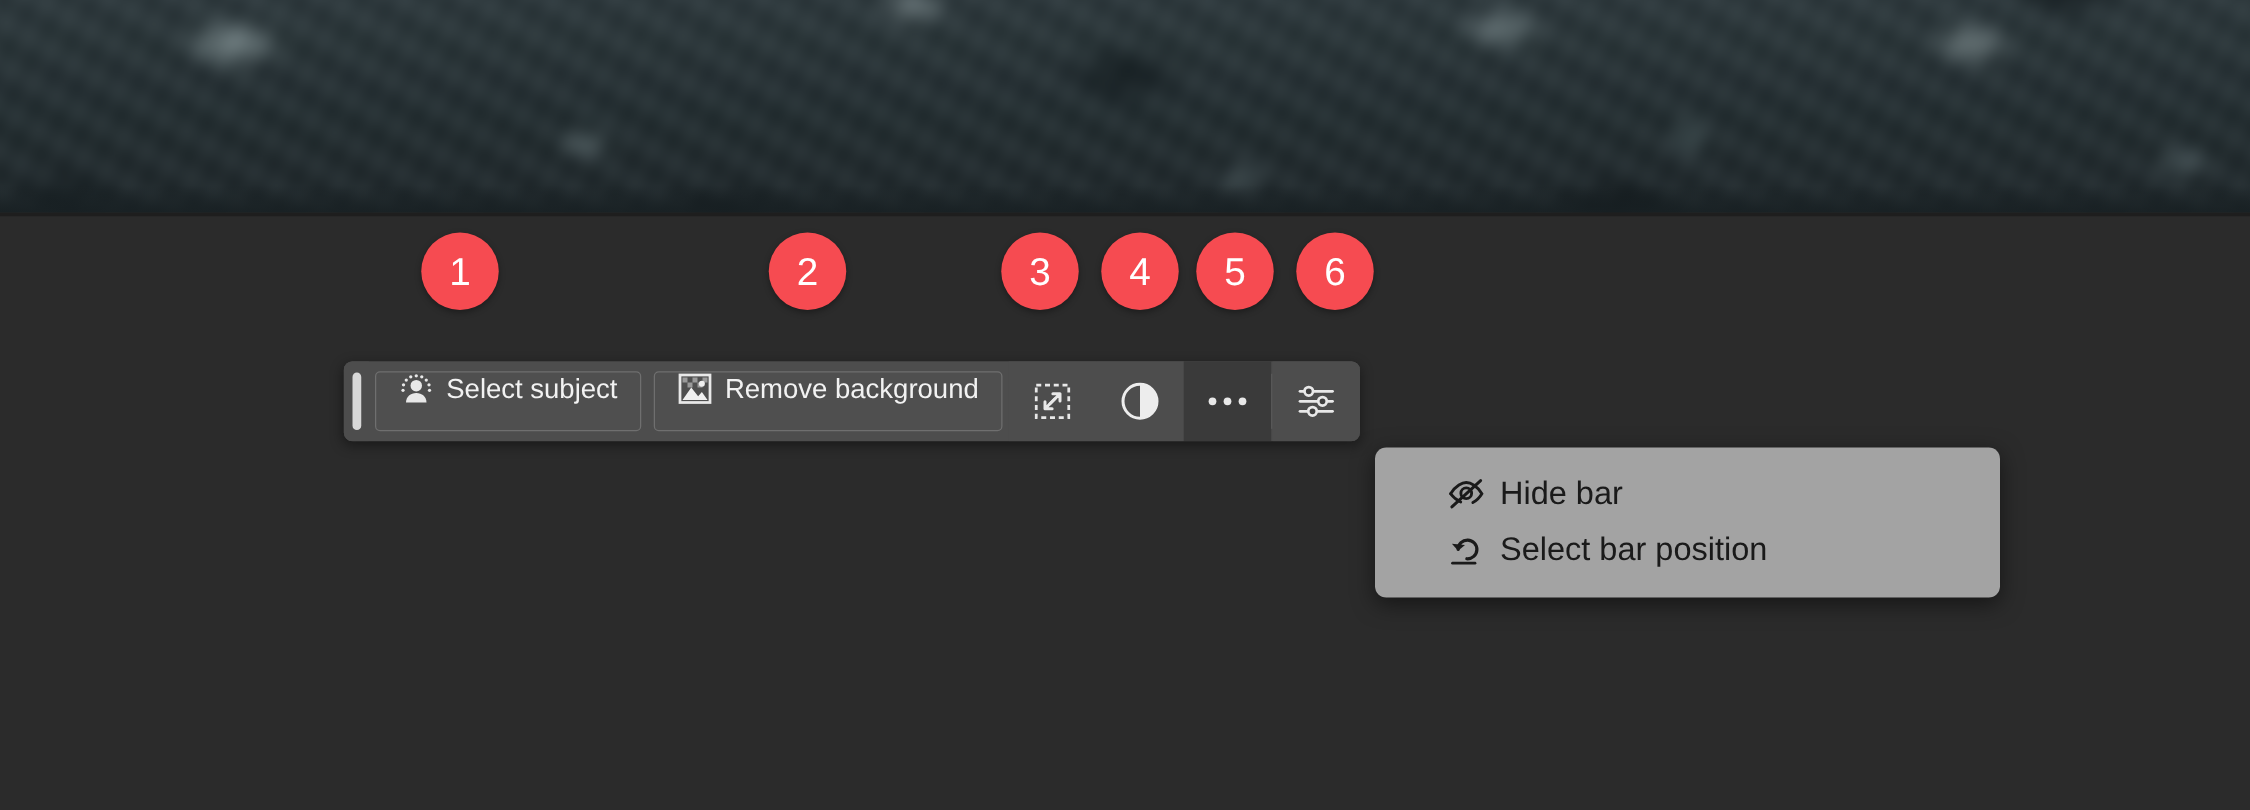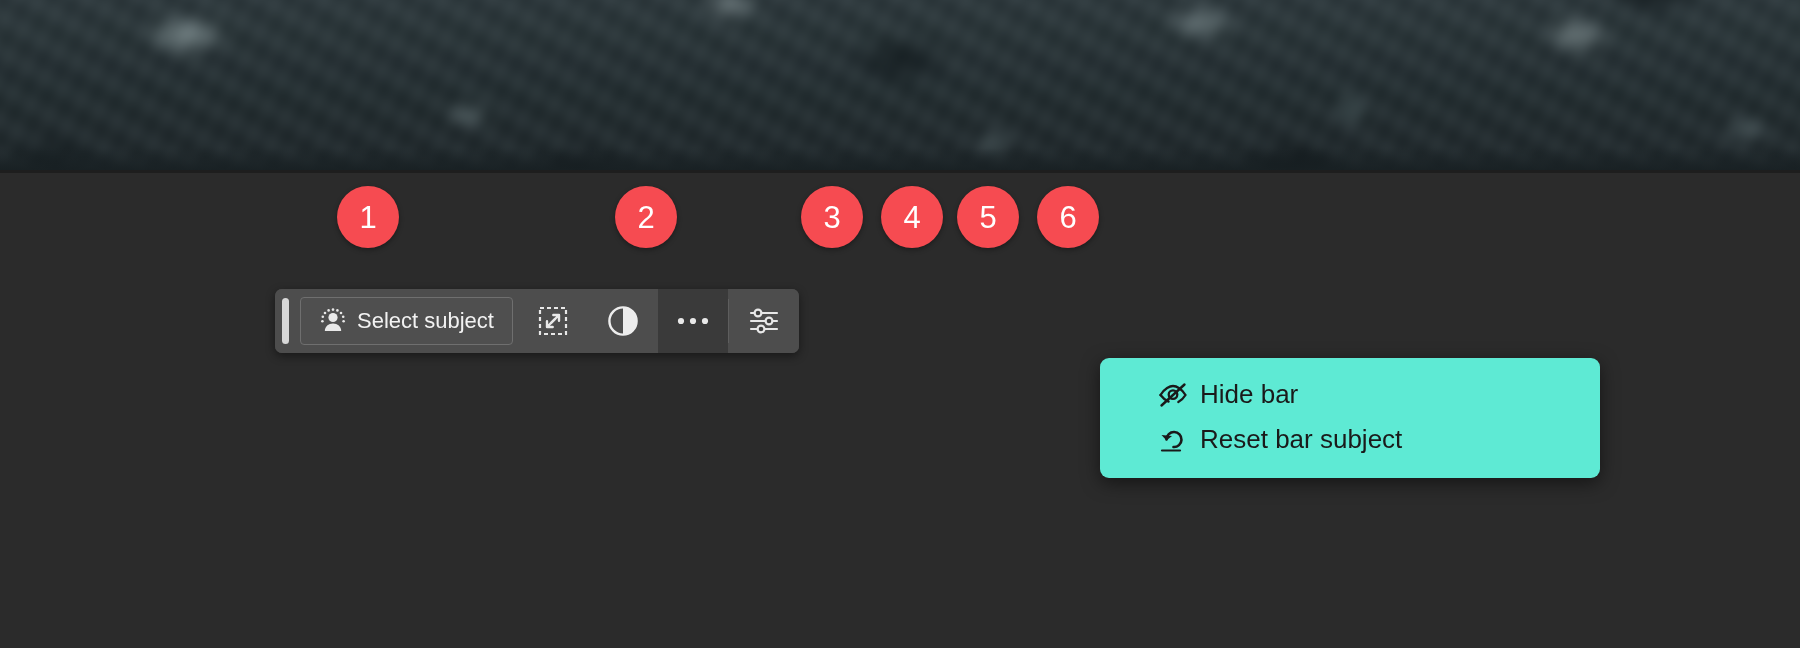--- a/index.html
+++ b/index.html
@@ -77,21 +77,21 @@
     display: flex; align-items: center; justify-content: center;
     background: #4d4d4d;
     cursor: grab;
   }
   .drag-handle .pill {
     width: 7px; height: 46px; border-radius: 4px;
     background: #d8d8d8;
   }
 
   .tb-btn {
-    display: flex; align-items: center; gap: 10px;
+    display: flex; align-items: flex-start; gap: 10px;
     height: 48px;
     align-self: center;
     padding: 0 18px;
     color: #f2f2f2;
     font-size: 22px;
     background: #4f4f4f;
     border: 1px solid #6f6f6f;
     border-radius: 4px;
     margin: 0 5px;
     white-space: nowrap;
@@ -123,21 +123,21 @@
     box-shadow: 0 2px 5px rgba(0,0,0,.35);
     user-select: none;
   }
 
   
   #menu {
     position: absolute;
     left: 1100px; top: 358px;
     width: 500px;
     padding: 14px 0 16px 0;
-    background: #5eead4;
+    background: #a3a3a3;
     border-radius: 9px;
     box-shadow: 0 5px 18px rgba(0,0,0,.5);
   }
   .menu-item {
     display: flex; align-items: center;
     height: 45px;
     padding: 0 18px;
     color: #1a1a1a;
     font-size: 26px;
     cursor: pointer;
@@ -185,20 +185,37 @@
               <circle cx="9.6" cy="3.4" r="1.3"></circle>
             <circle cx="6" cy="6" r="1.3"></circle>
               <circle cx="3.8" cy="9.8" r="1.3"></circle>
             <circle cx="3.4" cy="14.2" r="1.3"></circle>
           </g>
         </svg>
       </span>
       <span>Select subject</span>
     </div>
 
+    <div class="tb-btn">
+      <span>
+        <svg width="28" height="26" viewBox="0 0 28 26">
+          <rect x="2" y="2" width="24" height="22" fill="none" stroke="#e8e8e8" stroke-width="2.2"></rect>
+          <g fill="#9a9a9a">
+            <rect x="4" y="4" width="4" height="4"></rect>
+              <rect x="12" y="4" width="4" height="4"></rect>
+            <rect x="20" y="4" width="4" height="4"></rect>
+              <rect x="8" y="8" width="4" height="4"></rect>
+            <rect x="16" y="8" width="4" height="4"></rect>
+          </g>
+          <circle cx="19.5" cy="9" r="2.4" fill="#f0f0f0"></circle>
+          <path d="M4 22 L11 12 L16.5 19 L19.5 15.5 L24 22 Z" fill="#f0f0f0"></path>
+        </svg>
+      </span>
+      <span>Remove background</span>
+    </div>
 
     <div class="tb-icon-btn">
       <span>
         <svg width="30" height="30" viewBox="0 0 30 30">
           <rect x="2" y="2" width="26" height="26" fill="none" stroke="#e8e8e8" stroke-width="2.2" stroke-dasharray="4 3"></rect>
           <path d="M21 9 L13 17 M21 9 L15.3 9 M21 9 L21 14.7" fill="none" stroke="#e8e8e8" stroke-width="2.4" stroke-linecap="round"></path>
           <path d="M9 21 L17 13 M9 21 L14.7 21 M9 21 L9 15.3" fill="none" stroke="#e8e8e8" stroke-width="2.4" stroke-linecap="round"></path>
         </svg>
       </span>
     </div>
@@ -279,19 +296,19 @@
 
     <div class="menu-item">
       <span class="menu-check"></span>
       <span class="menu-icon">
         <svg width="30" height="28" viewBox="0 0 30 28">
           <path d="M8.5 13.5 A7.5 7.5 0 1 1 15.5 21" fill="none" stroke="#1a1a1a" stroke-width="2.6" stroke-linecap="round"></path>
           <path d="M3.5 9 L8.5 14.5 L14 10" fill="#1a1a1a"></path>
           <line x1="4" y1="24.5" x2="22" y2="24.5" stroke="#1a1a1a" stroke-width="2.2" stroke-linecap="round"></line>
         </svg>
       </span>
-      <span class="menu-label">Reset bar subject</span>
+      <span class="menu-label">Select bar position</span>
     </div>
 
 
   </div>
 
 </div>
 
 </body></html>

